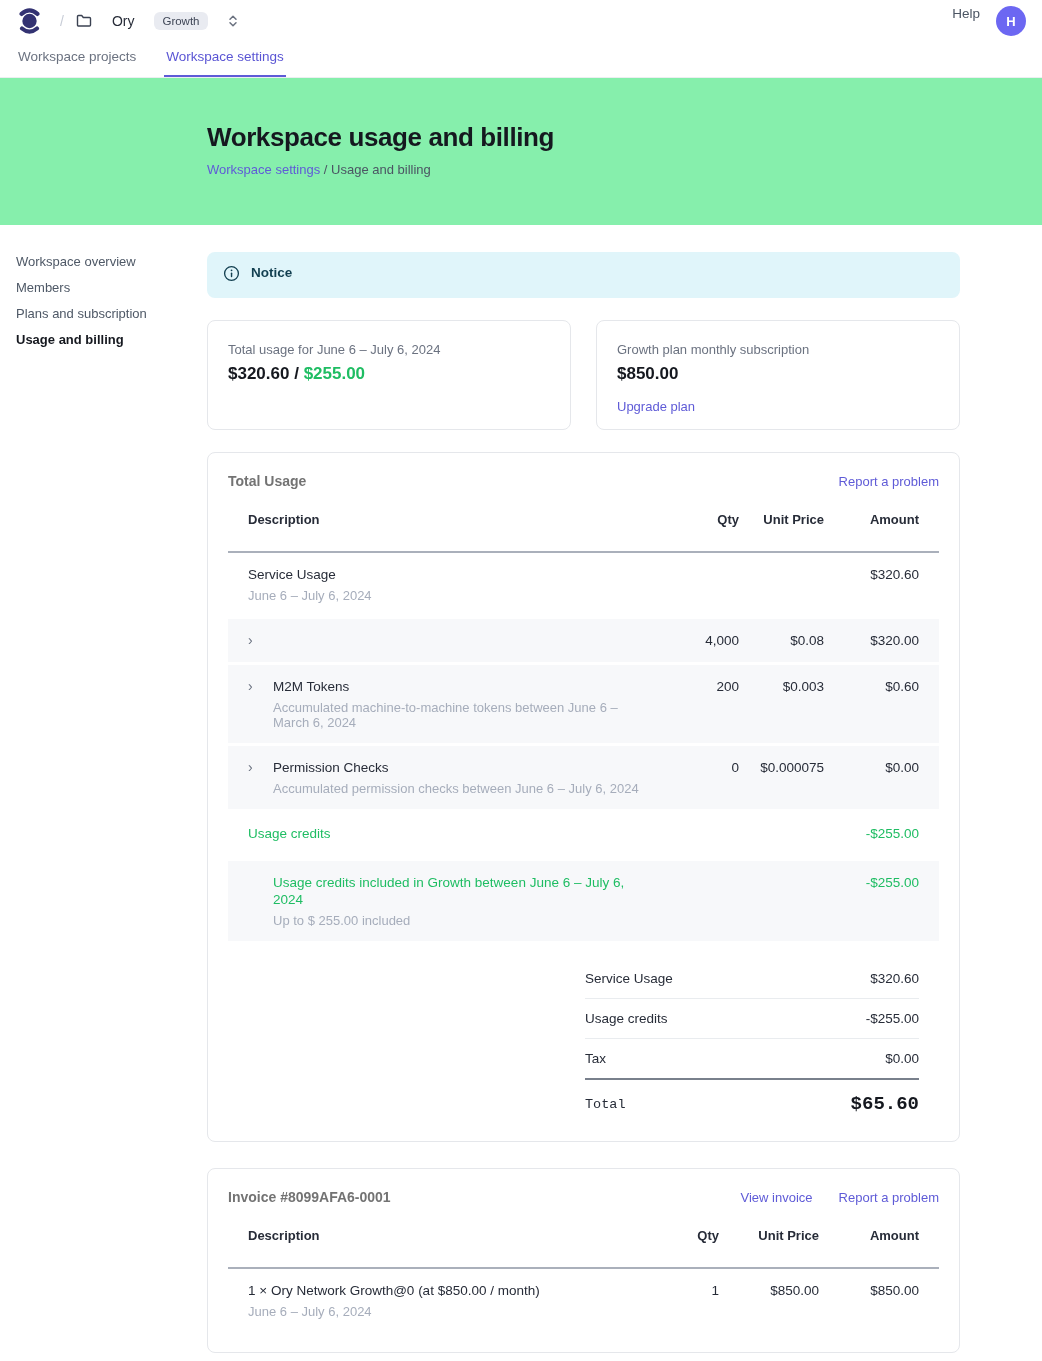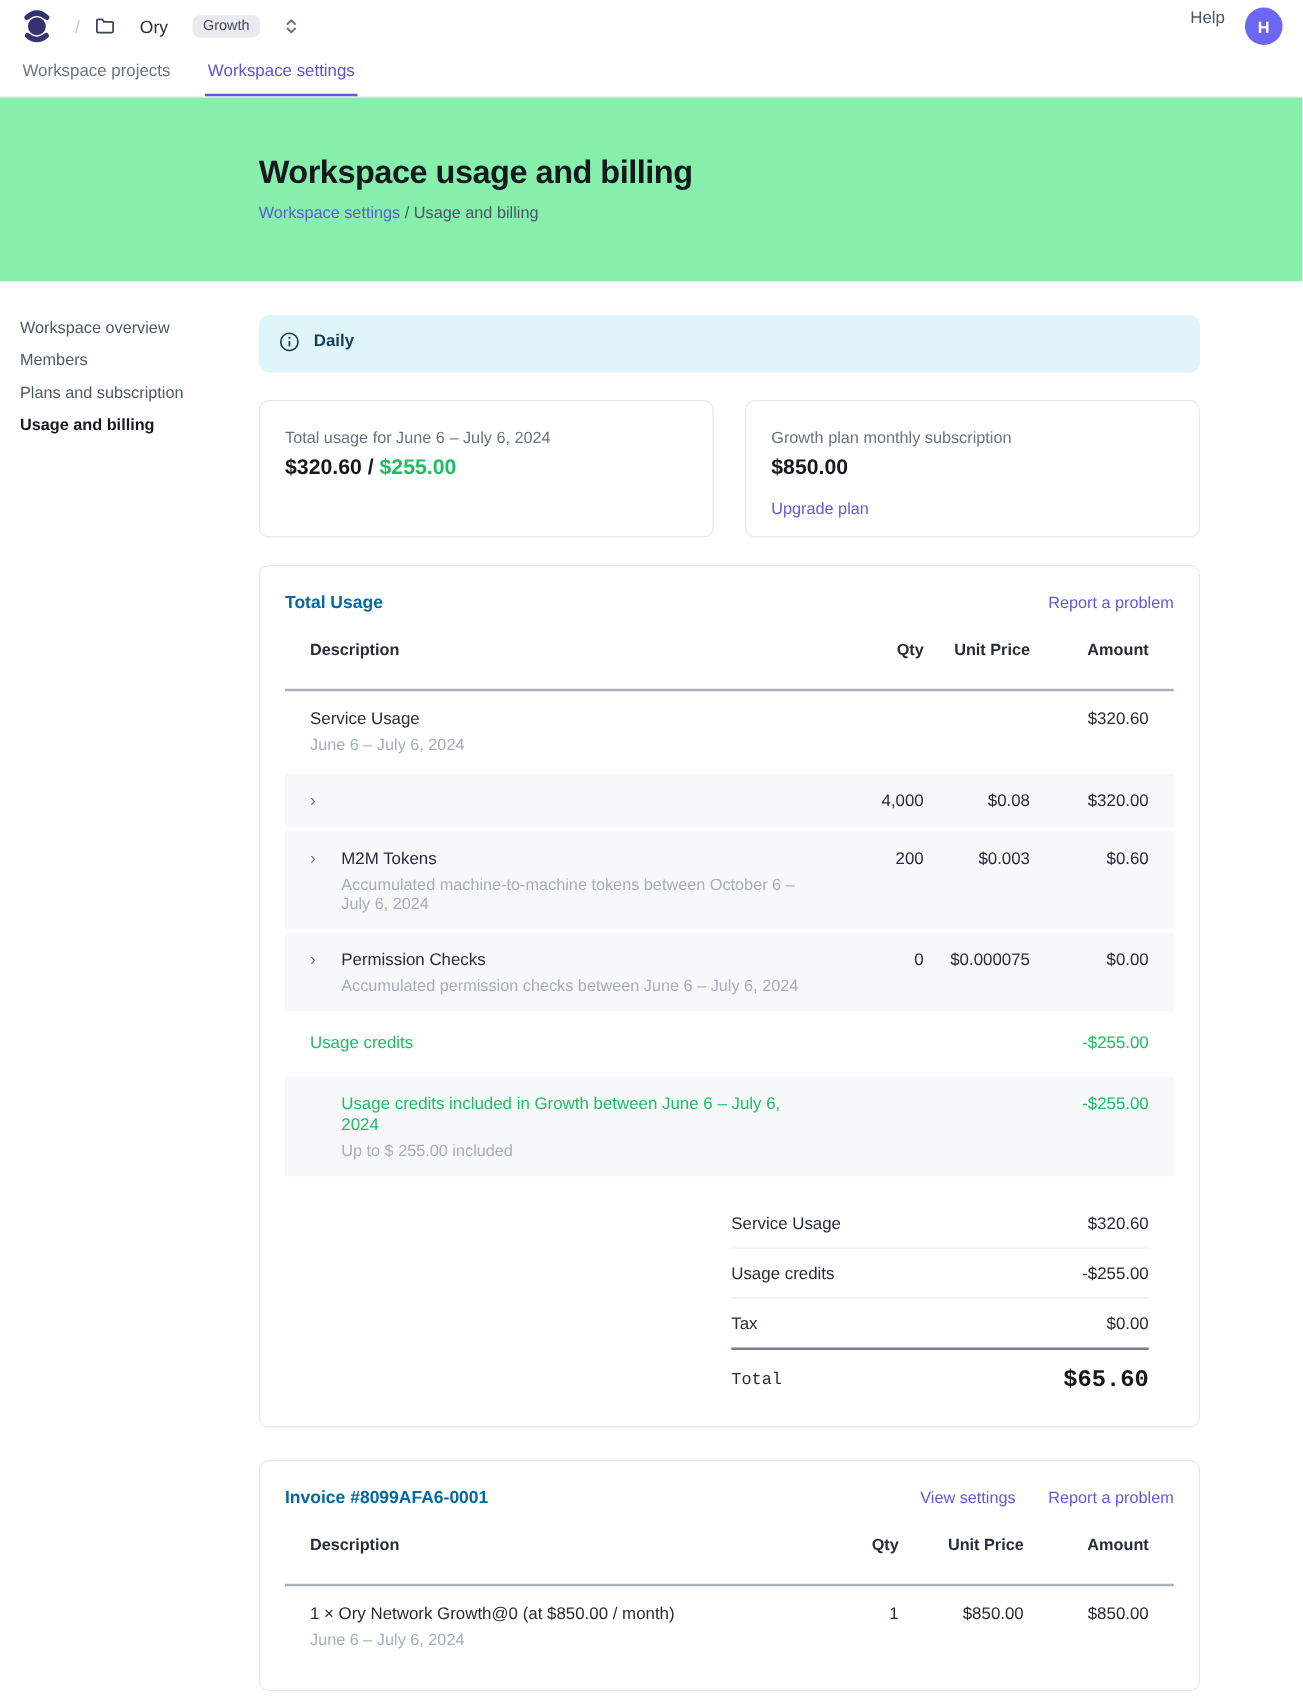--- a/index.html
+++ b/index.html
@@ -53,21 +53,21 @@
   .mini-card { flex:1; border:1px solid #e5e7eb; border-radius:8px; padding:21px 20px; height:110px; }
   .mini-card .lbl { color:#6b7280; font-size:13px; }
   .mini-card .val { margin-top:7px; font-size:17px; font-weight:600; color:#15181f; }
   .green { color:#1fbd63 !important; }
   .upgrade { display:inline-block; margin-top:15px; font-size:13px; }
 
   
   .panel { border:1px solid #e5e7eb; border-radius:8px; padding:20px; margin-top:22px; }
   .panel.invoice { margin-top:26px; }
   .panel-head { display:flex; align-items:center; }
-  .panel-title { font-size:14px; font-weight:700; color:#0369a1; }
+  .panel-title { font-size:14px; font-weight:700; color:#737373; }
   .panel-links { margin-left:auto; display:flex; gap:26px; font-size:13px; }
 
   
   .table { margin-top:15px; }
   .usage-table { --cols:1fr 85px 85px 95px; }
   .invoice-table { --cols:1fr 70px 100px 100px; }
   .thead, .trow { display:grid; grid-template-columns:var(--cols); }
   .thead { padding:8px 20px 24px; border-bottom:2px solid #aab0bb; }
   .thead span { font-size:13px; font-weight:600; color:#272c38; }
   .thead .num { text-align:right; }
@@ -150,21 +150,21 @@
 
     <div class="notice">
       <span class="info-ic">
         <svg width="17" height="17" viewBox="0 0 18 18">
             <circle cx="9" cy="9" r="7.3" fill="none" stroke="#123f50" stroke-width="1.4"></circle>
             <rect x="8.3" y="8" width="1.5" height="5" rx="0.7" fill="#123f50"></rect>
             <circle cx="9.05" cy="5.6" r="0.95" fill="#123f50"></circle>
           </svg>
       </span>
       <div class="txt">
-        <div class="n-title">Daily</div>
+        <div class="n-title">Notice</div>
       </div>
     </div>
 
     <div class="cards-row">
       <div class="mini-card">
         <div class="lbl">Total usage for June 6 – July 6, 2024</div>
         <div class="val"><span>$320.60 / </span><span class="green">$255.00</span></div>
       </div>
       <div class="mini-card">
         <div class="lbl">Growth plan monthly subscription</div>
@@ -206,21 +206,21 @@
           <div class="num">4,000</div>
           <div class="num">$0.08</div>
           <div class="num">$320.00</div>
         </div>
 
         <div class="trow sub">
           <div class="desc with-chev">
             <span class="chev">›</span>
             <div>
               <div class="rt">M2M Tokens</div>
-              <div class="rs">Accumulated machine-to-machine tokens between October 6 – July 6, 2024</div>
+              <div class="rs">Accumulated machine-to-machine tokens between June 6 – March 6, 2024</div>
             </div>
           </div>
           <div class="num">200</div>
           <div class="num">$0.003</div>
           <div class="num">$0.60</div>
         </div>
 
         <div class="trow sub">
           <div class="desc with-chev">
             <span class="chev">›</span>
@@ -271,21 +271,21 @@
           <span class="t-lbl">Total</span>
           <span class="t-val">$65.60</span>
         </div>
       </div>
     </div>
 
     <div class="panel invoice">
       <div class="panel-head">
         <span class="panel-title">Invoice #8099AFA6-0001</span>
         <span class="panel-links">
-          <a class="link">View settings</a>
+          <a class="link">View invoice</a>
           <a class="link">Report a problem</a>
         </span>
       </div>
 
       <div class="table invoice-table">
         <div class="thead">
           <span>Description</span>
           <span class="num">Qty</span>
           <span class="num">Unit Price</span>
           <span class="num">Amount</span>

